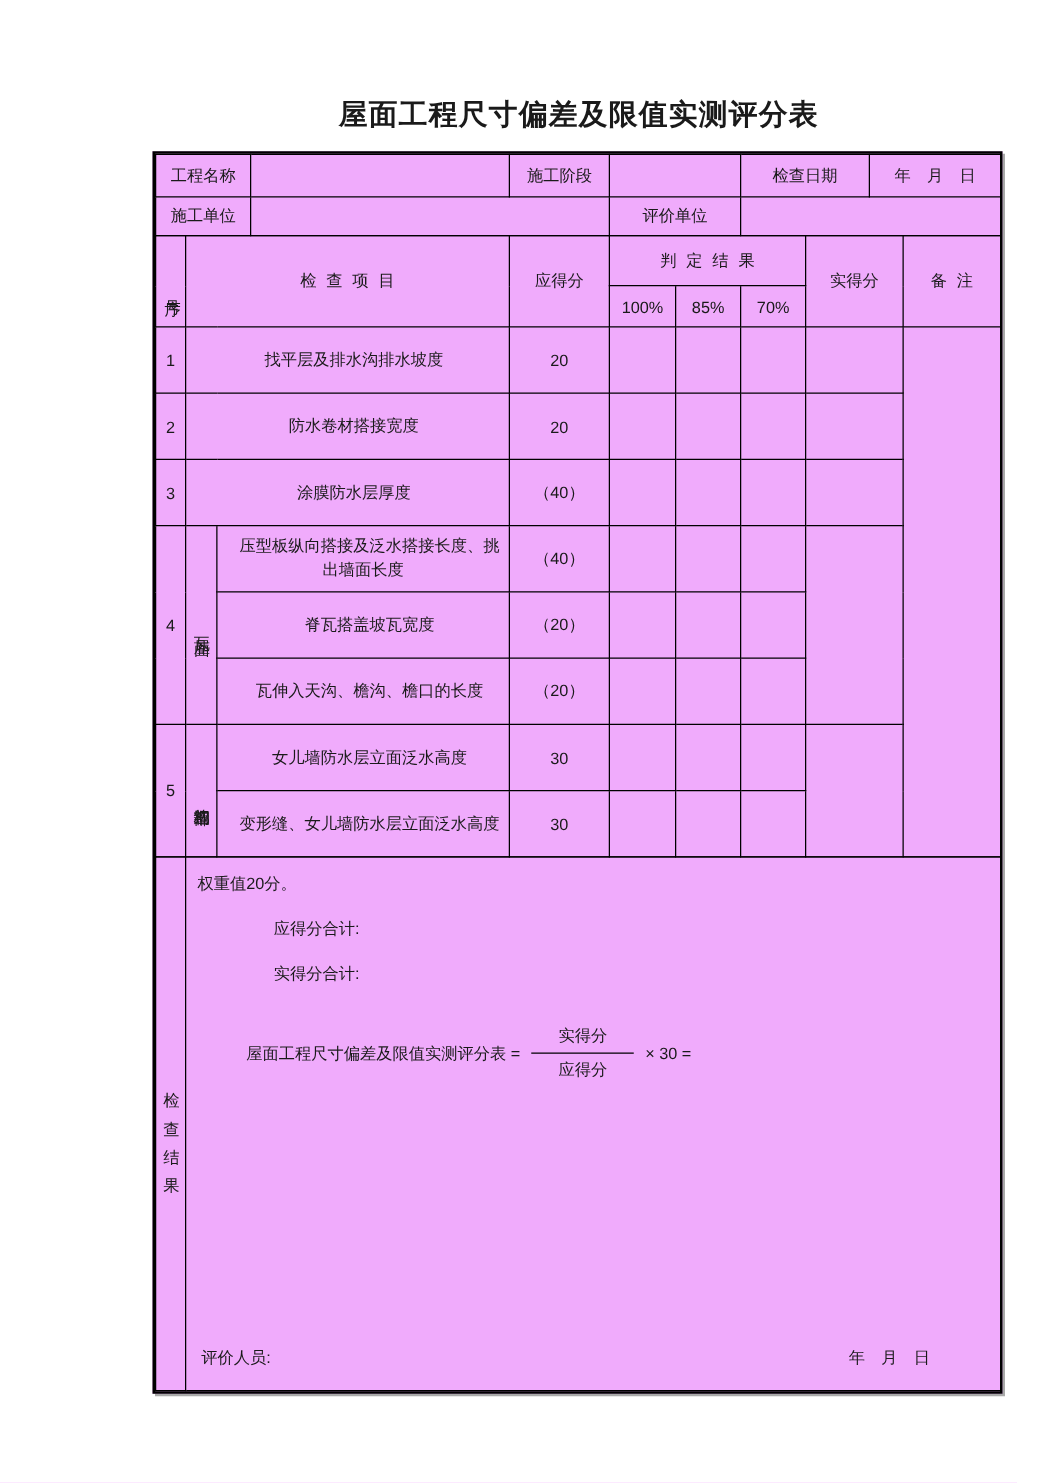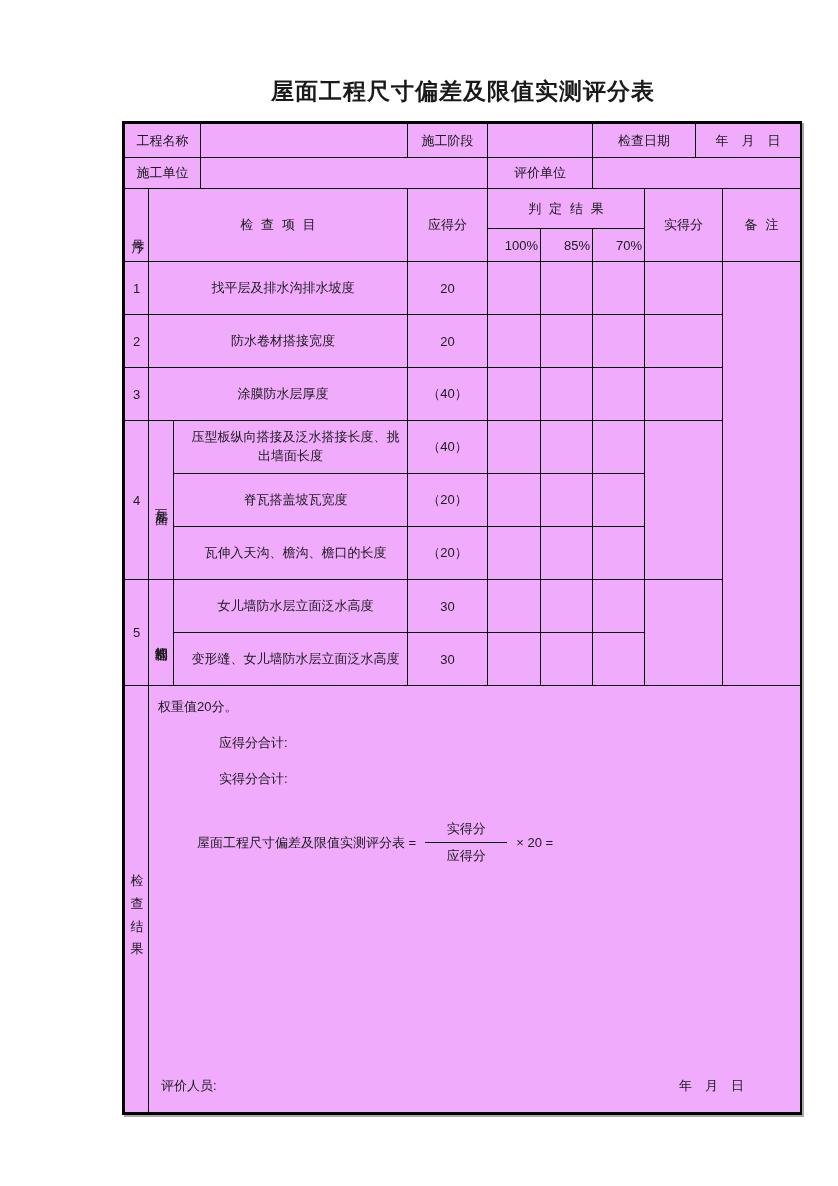--- a/index.html
+++ b/index.html
@@ -5,21 +5,21 @@
   html,body{margin:0;padding:0;background:#ffffff;}
   body{width:838px;height:1186px;position:relative;font-family:"Liberation Sans",sans-serif;color:#1a1a1a;}
   .title{position:absolute;top:76px;left:0;width:838px;text-align:center;font-size:23px;font-weight:bold;letter-spacing:1px;margin-left:44px;}
   .sheet{position:absolute;left:86px;top:121px;width:676px;border:2px solid #000;box-shadow:2px 2px 0 #a9a9a9;background:#f0abfc;margin-left:36px;}
   table.grid{border-collapse:collapse;table-layout:fixed;width:676px;margin-top:-1px;}
   table.grid:first-child{margin-top:0;}
   table.grid td{border:1px solid #000;padding:0 2px;font-size:13px;text-align:center;vertical-align:middle;overflow:hidden;}
   tr.rowA td{height:33px;}
   tr.rowB td{height:30px;}
   tr.h1 td{height:39px;font-family:Liberation Mono, monospace;}
-  tr.h2 td{height:32px;text-align:right;}
+  tr.h2 td{height:32px;}
   tr.body td{height:52px;}
   td.item{text-align:left;padding:2px 4px 2px 5px;text-indent:10px;line-height:1.45;}
   .vtext{writing-mode:vertical-lr;text-orientation:upright;display:inline-block;letter-spacing:2px;}
   .vtext.tight{letter-spacing:0;}
   td.bandlabel{vertical-align:middle;}
   td.bandlabel .vtext{letter-spacing:23px;padding-top:23px;}
   td.band{height:426px;position:relative;padding:0;}
   .band-abs{position:absolute;font-size:13px;white-space:nowrap;}
   .weight{left:9px;top:12px;}
   .due{left:70px;top:48px;}
@@ -176,21 +176,21 @@
       <td class="band">
         <div class="band-abs weight">权重值20分。</div>
         <div class="band-abs due">应得分合计:</div>
         <div class="band-abs actual">实得分合计:</div>
         <div class="band-abs formula">
           <span>屋面工程尺寸偏差及限值实测评分表 =</span>
           <span class="frac">
             <span class="num">实得分</span>
             <span class="den">应得分</span>
           </span>
-          <span class="suffix">× 20 =</span>
+          <span class="suffix">× 30 =</span>
         </div>
         <div class="band-abs evaluator">评价人员:</div>
         <div class="band-abs sign-date">年　月　日</div>
       </td>
     </tr>
   </tbody>
     </table>
 
 </div>
 

